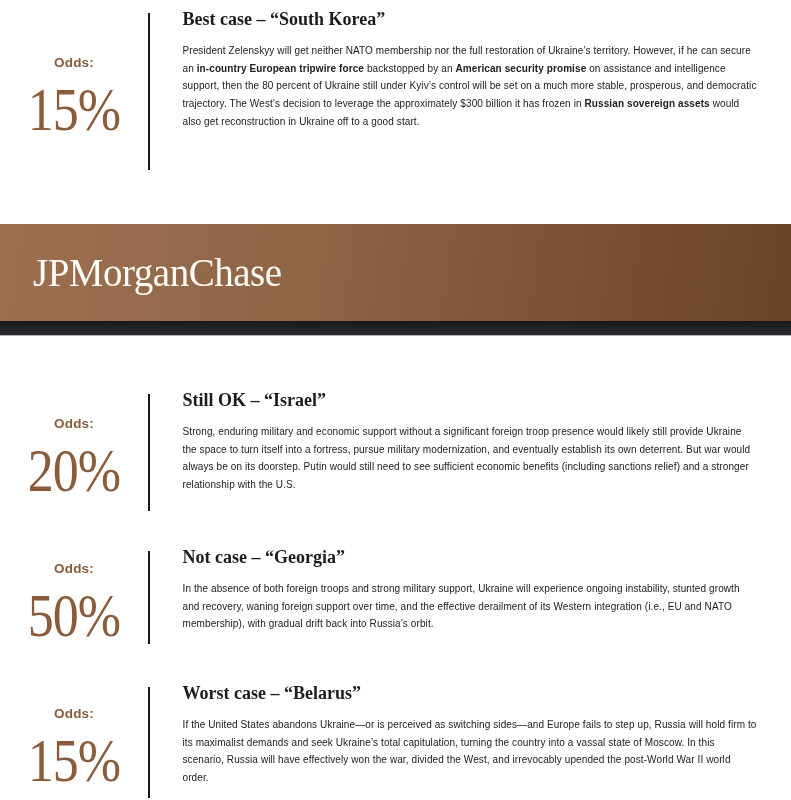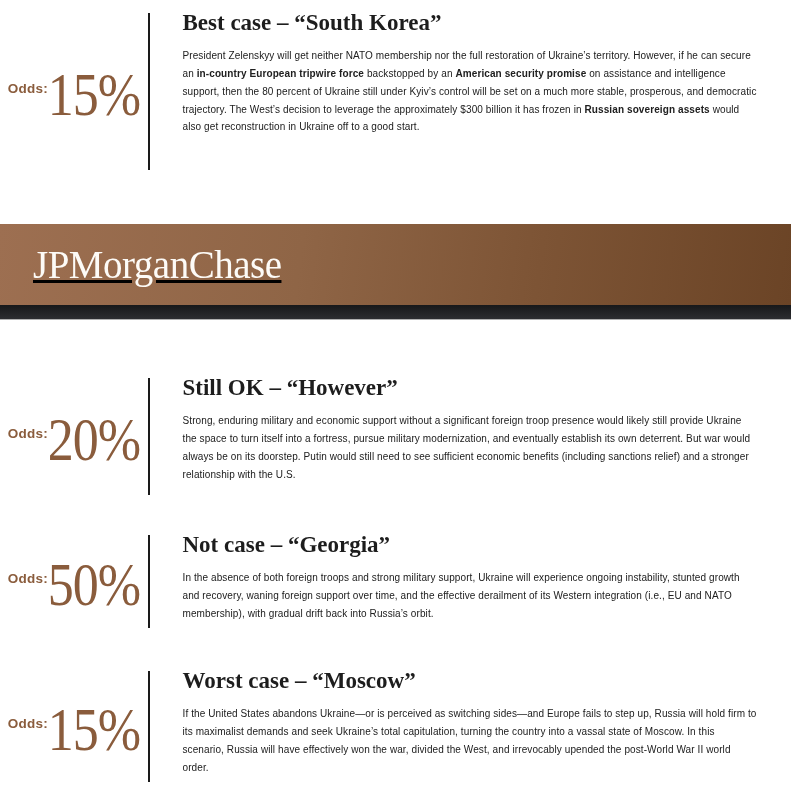--- a/index.html
+++ b/index.html
@@ -9,21 +9,21 @@
     background: var(--pagebg, #ffffff);
     font-family: "Liberation Sans", sans-serif;
     overflow: hidden;
   }
   .page { width: 791px; height: 800px; position: relative; overflow: hidden; }
 
   
   .scenario { display: flex; align-items: stretch; }
   .odds-col {
     flex: 0 0 148px; width: 148px;
-    display: flex; 
+    display: flex; flex-direction: column;
     align-items: center; justify-content: center;
     text-align: center;
   }
   .odds-label {
     font-size: 13.5px; font-weight: bold;
     color: var(--accent, #8a5c3c);
     letter-spacing: 0.2px;
     margin-bottom: 14px;
   }
   .odds-value {
@@ -36,48 +36,47 @@
   }
   .divider {
     flex: 0 0 1.5px; width: 1.5px;
     background: var(--divider, #1a1a1a);
     margin: 3px 0 10px 0;
   }
   .content-col { padding-left: 33px; width: 608px; }
   .title {
     font-family: "Liberation Serif", serif;
     font-weight: 600;
-    font-size: 23px; line-height: 1.1;
+    font-size: 18px; line-height: 1.1;
     color: var(--heading, #1d1d1d);
     margin: 0 0 12px 0;
   }
   .bodytext {
     font-size: 10px; line-height: 17.8px;
     color: var(--bodytext, #202020);
     letter-spacing: 0.1px;
     margin: 0; max-width: 575px;
   }
   .bodytext strong { font-weight: bold; }
 
   .s1 { margin-top: 10px; min-height: 170px; }
   .s2 { margin-top: 55px; min-height: 130px; }
   .s3 { margin-top: 27px; min-height: 106px; }
   .s4 { margin-top: 30px; min-height: 124px; }
 
   
   .banner {
-    margin-top: 44px; height: 81px; width: 791px;
+    margin-top: 44px; height: 97px; width: 791px;
     display: flex; align-items: center;
     padding-left: 33px;
     background: linear-gradient(98deg,
       var(--bannerleft, #9d6f51) 0%,
       #8f6546 38%,
       #7d5435 68%,
       var(--bannerright, #6b4426) 100%);
-    text-decoration: underline;
   }
   .logo {
     font-family: "Liberation Serif", serif;
     font-size: 39px; font-weight: normal;
     color: var(--logotext, #fdfbf7);
     letter-spacing: -0.5px;
   }
   .banner-stripe {
     height: 15px; width: 791px;
     background: linear-gradient(var(--stripe, #17181a), #2c2d30);
@@ -106,21 +105,21 @@
   </div>
   <div class="banner-stripe"></div>
 
   <section class="scenario s2">
     <div class="odds-col">
       <div class="odds-label">Odds:</div>
       <div class="odds-value">20%</div>
     </div>
     <div class="divider"></div>
     <div class="content-col">
-      <h2 class="title">Still OK – “However”</h2>
+      <h2 class="title">Still OK – “Israel”</h2>
       <p class="bodytext"><span>Strong, enduring military and economic support without a significant foreign troop presence would likely still provide Ukraine the space to turn itself into a fortress, pursue military modernization, and eventually establish its own deterrent. But war would always be on its doorstep. Putin would still need to see sufficient economic benefits (including sanctions relief) and a stronger relationship with the U.S.</span></p>
     </div>
   </section>
 
   <section class="scenario s3">
     <div class="odds-col">
       <div class="odds-label">Odds:</div>
       <div class="odds-value">50%</div>
     </div>
     <div class="divider"></div>
@@ -130,18 +129,18 @@
     </div>
   </section>
 
   <section class="scenario s4">
     <div class="odds-col">
       <div class="odds-label">Odds:</div>
       <div class="odds-value">15%</div>
     </div>
     <div class="divider"></div>
     <div class="content-col">
-      <h2 class="title">Worst case – “Moscow”</h2>
+      <h2 class="title">Worst case – “Belarus”</h2>
       <p class="bodytext"><span>If the United States abandons Ukraine—or is perceived as switching sides—and Europe fails to step up, Russia will hold firm to its maximalist demands and seek Ukraine’s total capitulation, turning the country into a vassal state of Moscow. In this scenario, Russia will have effectively won the war, divided the West, and irrevocably upended the post-World War II world order.</span></p>
     </div>
   </section>
 
 </div>
 
 </body></html>

